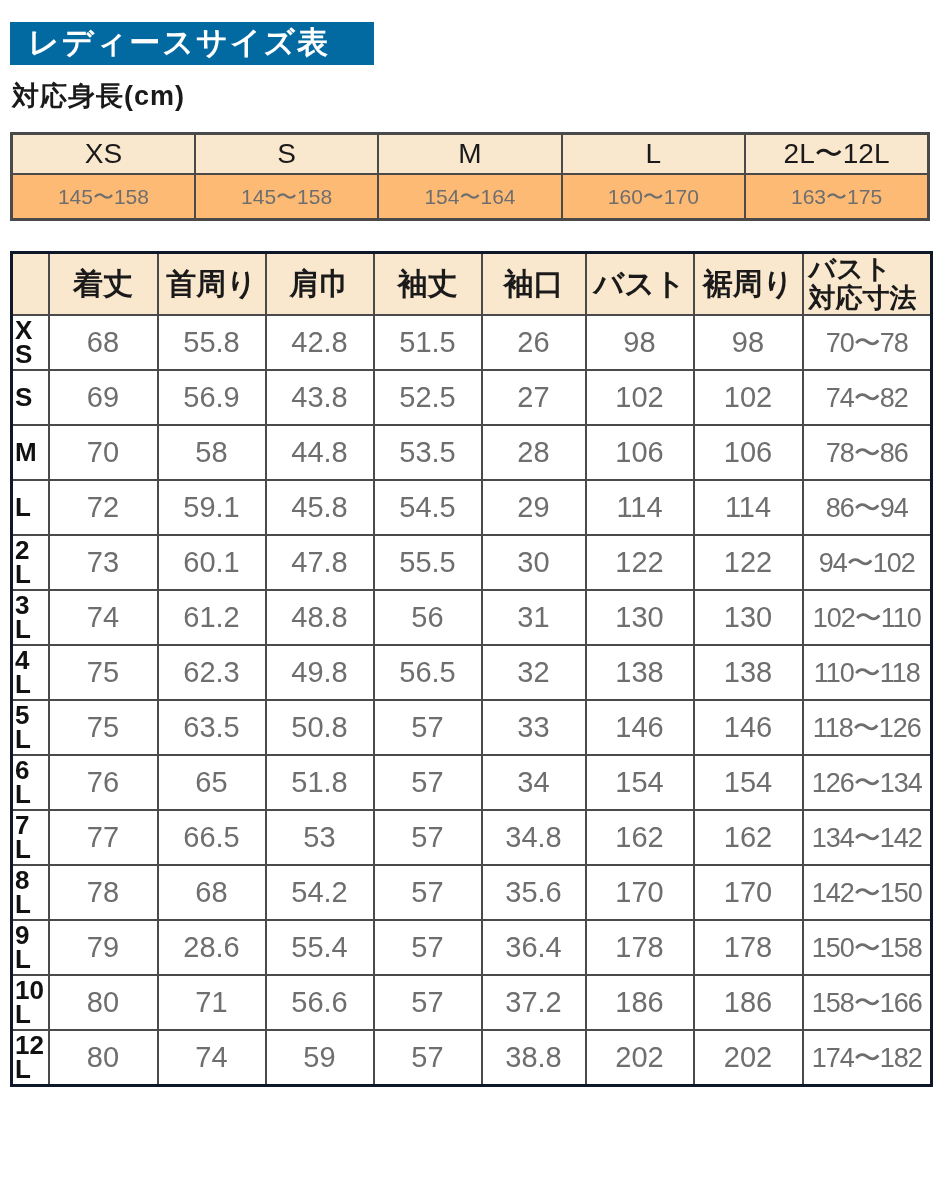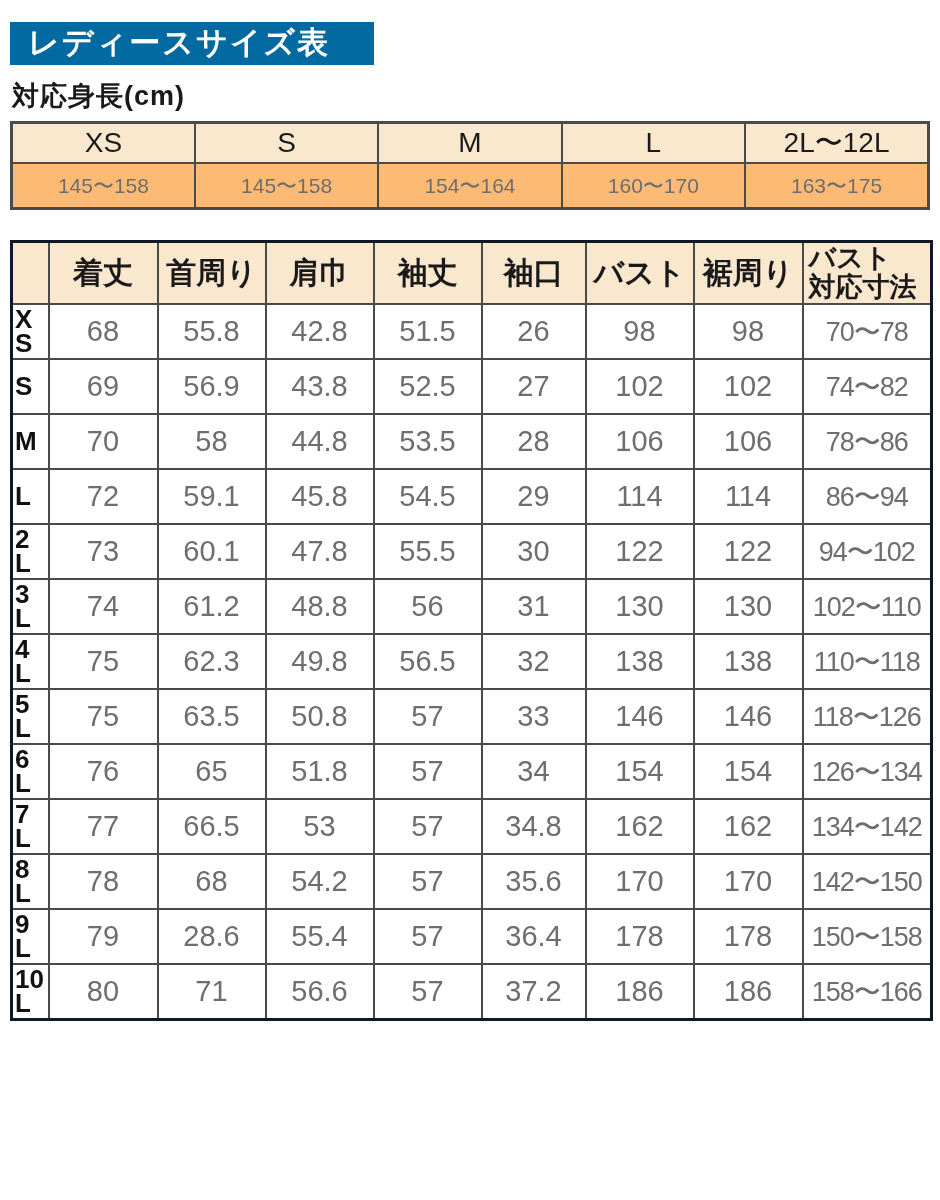--- a/index.html
+++ b/index.html
@@ -25,21 +25,21 @@
     font-weight: bold;
     letter-spacing: 2px;
     line-height: 1.0;
     padding: 5px 44px 7px 18px;
   }
   .subtitle {
     font-size: 27px;
     font-weight: bold;
     color: #1a1a1a;
     letter-spacing: 1px;
-    margin: 13px 0 7px 2px;
+    margin: 13px 0 18px 2px;
   }
   table {
     border-collapse: collapse;
     table-layout: fixed;
     width: 920px;
   }
   .height-table {
     border: 3px solid #4a4a4a;
   }
   .height-table th {
@@ -310,16 +310,28 @@
 L</td>
           <td>80</td>
           <td>71</td>
           <td>56.6</td>
           <td>57</td>
           <td>37.2</td>
           <td>186</td>
           <td>186</td>
           <td class="range-cell">158〜166</td>
         </tr>
+        <tr>
+          <td class="row-label">12
+L</td>
+          <td>80</td>
+          <td>74</td>
+          <td>59</td>
+          <td>57</td>
+          <td>38.8</td>
+          <td>202</td>
+          <td>202</td>
+          <td class="range-cell">174〜182</td>
+        </tr>
       </tbody>
   </table>
 
 </div>
 
 </body></html>

